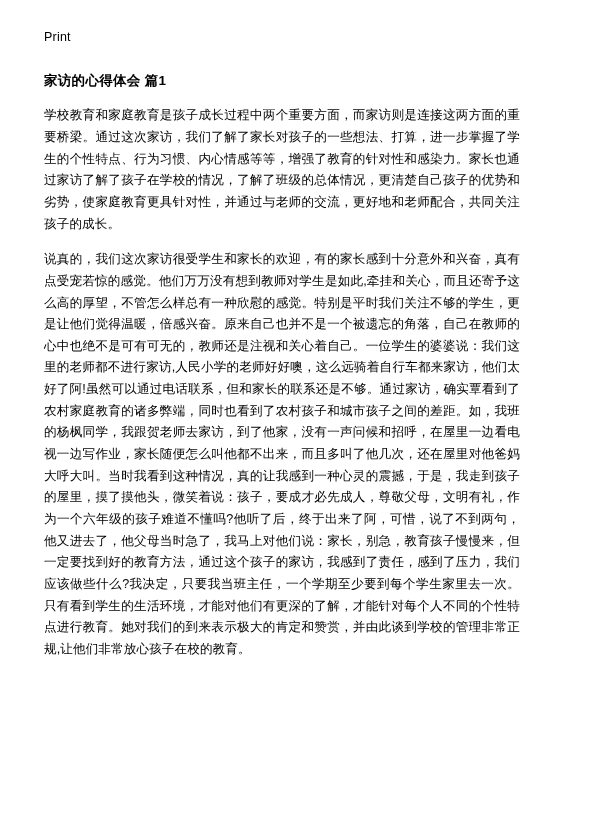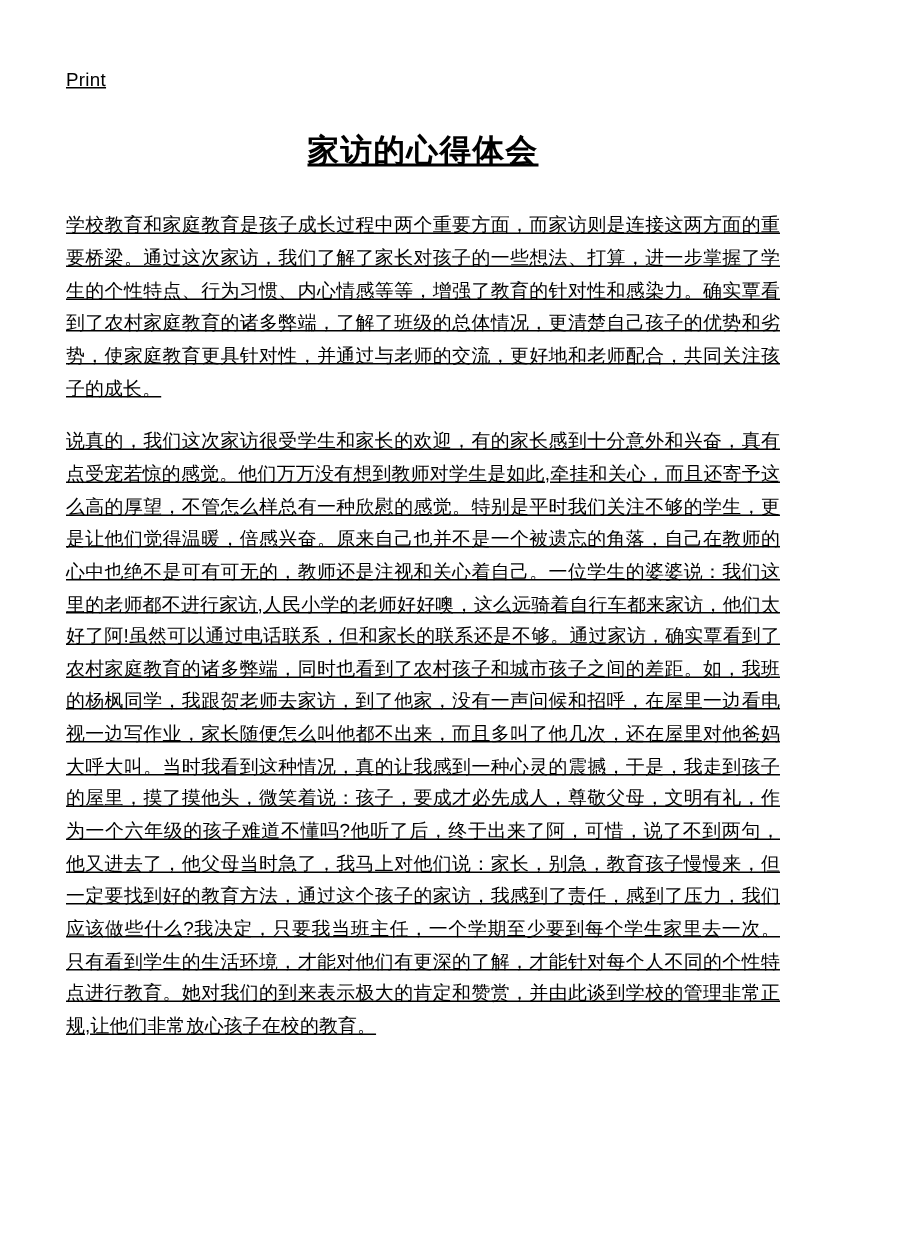--- a/index.html
+++ b/index.html
@@ -12,22 +12,21 @@
     height: 828px;
     font-family: "Liberation Sans", "DejaVu Sans", sans-serif;
     color: #000000;
     overflow: hidden;
   }
   .page {
     position: relative;
     width: 564px;
     height: 828px;
     box-sizing: border-box;
-    padding: 46px 44px 20px 44px;
-    text-decoration: underline;
+    padding: 30px 44px 20px 44px;
   }
   .print-label {
     font-size: 12.5px;
     line-height: 1.2;
     color: #000;
     margin: 0 0 26px 0;
     letter-spacing: 0.2px;
   }
   .doc-title {
     text-align: center;
@@ -60,19 +59,19 @@
   .para:last-child {
     margin-bottom: 0;
   }
 </style>
 </head>
 <body>
 
 <div class="page">
   <div class="print-label">Print</div>
 
-  <h1 class="doc-title">家访的心得体会</h1>
 
 
+  <div class="section-heading">家访的心得体会 篇1</div>
 
-  <p class="para">学校教育和家庭教育是孩子成长过程中两个重要方面，而家访则是连接这两方面的重要桥梁。通过这次家访，我们了解了家长对孩子的一些想法、打算，进一步掌握了学生的个性特点、行为习惯、内心情感等等，增强了教育的针对性和感染力。确实覃看到了农村家庭教育的诸多弊端，了解了班级的总体情况，更清楚自己孩子的优势和劣势，使家庭教育更具针对性，并通过与老师的交流，更好地和老师配合，共同关注孩子的成长。</p>
+  <p class="para">学校教育和家庭教育是孩子成长过程中两个重要方面，而家访则是连接这两方面的重要桥梁。通过这次家访，我们了解了家长对孩子的一些想法、打算，进一步掌握了学生的个性特点、行为习惯、内心情感等等，增强了教育的针对性和感染力。家长也通过家访了解了孩子在学校的情况，了解了班级的总体情况，更清楚自己孩子的优势和劣势，使家庭教育更具针对性，并通过与老师的交流，更好地和老师配合，共同关注孩子的成长。</p>
   <p class="para">说真的，我们这次家访很受学生和家长的欢迎，有的家长感到十分意外和兴奋，真有点受宠若惊的感觉。他们万万没有想到教师对学生是如此,牵挂和关心，而且还寄予这么高的厚望，不管怎么样总有一种欣慰的感觉。特别是平时我们关注不够的学生，更是让他们觉得温暖，倍感兴奋。原来自己也并不是一个被遗忘的角落，自己在教师的心中也绝不是可有可无的，教师还是注视和关心着自己。一位学生的婆婆说：我们这里的老师都不进行家访,人民小学的老师好好噢，这么远骑着自行车都来家访，他们太好了阿!虽然可以通过电话联系，但和家长的联系还是不够。通过家访，确实覃看到了农村家庭教育的诸多弊端，同时也看到了农村孩子和城市孩子之间的差距。如，我班的杨枫同学，我跟贺老师去家访，到了他家，没有一声问候和招呼，在屋里一边看电视一边写作业，家长随便怎么叫他都不出来，而且多叫了他几次，还在屋里对他爸妈大呼大叫。当时我看到这种情况，真的让我感到一种心灵的震撼，于是，我走到孩子的屋里，摸了摸他头，微笑着说：孩子，要成才必先成人，尊敬父母，文明有礼，作为一个六年级的孩子难道不懂吗?他听了后，终于出来了阿，可惜，说了不到两句，他又进去了，他父母当时急了，我马上对他们说：家长，别急，教育孩子慢慢来，但一定要找到好的教育方法，通过这个孩子的家访，我感到了责任，感到了压力，我们应该做些什么?我决定，只要我当班主任，一个学期至少要到每个学生家里去一次。只有看到学生的生活环境，才能对他们有更深的了解，才能针对每个人不同的个性特点进行教育。她对我们的到来表示极大的肯定和赞赏，并由此谈到学校的管理非常正规,让他们非常放心孩子在校的教育。</p>
 </div>
 
 </body></html>

